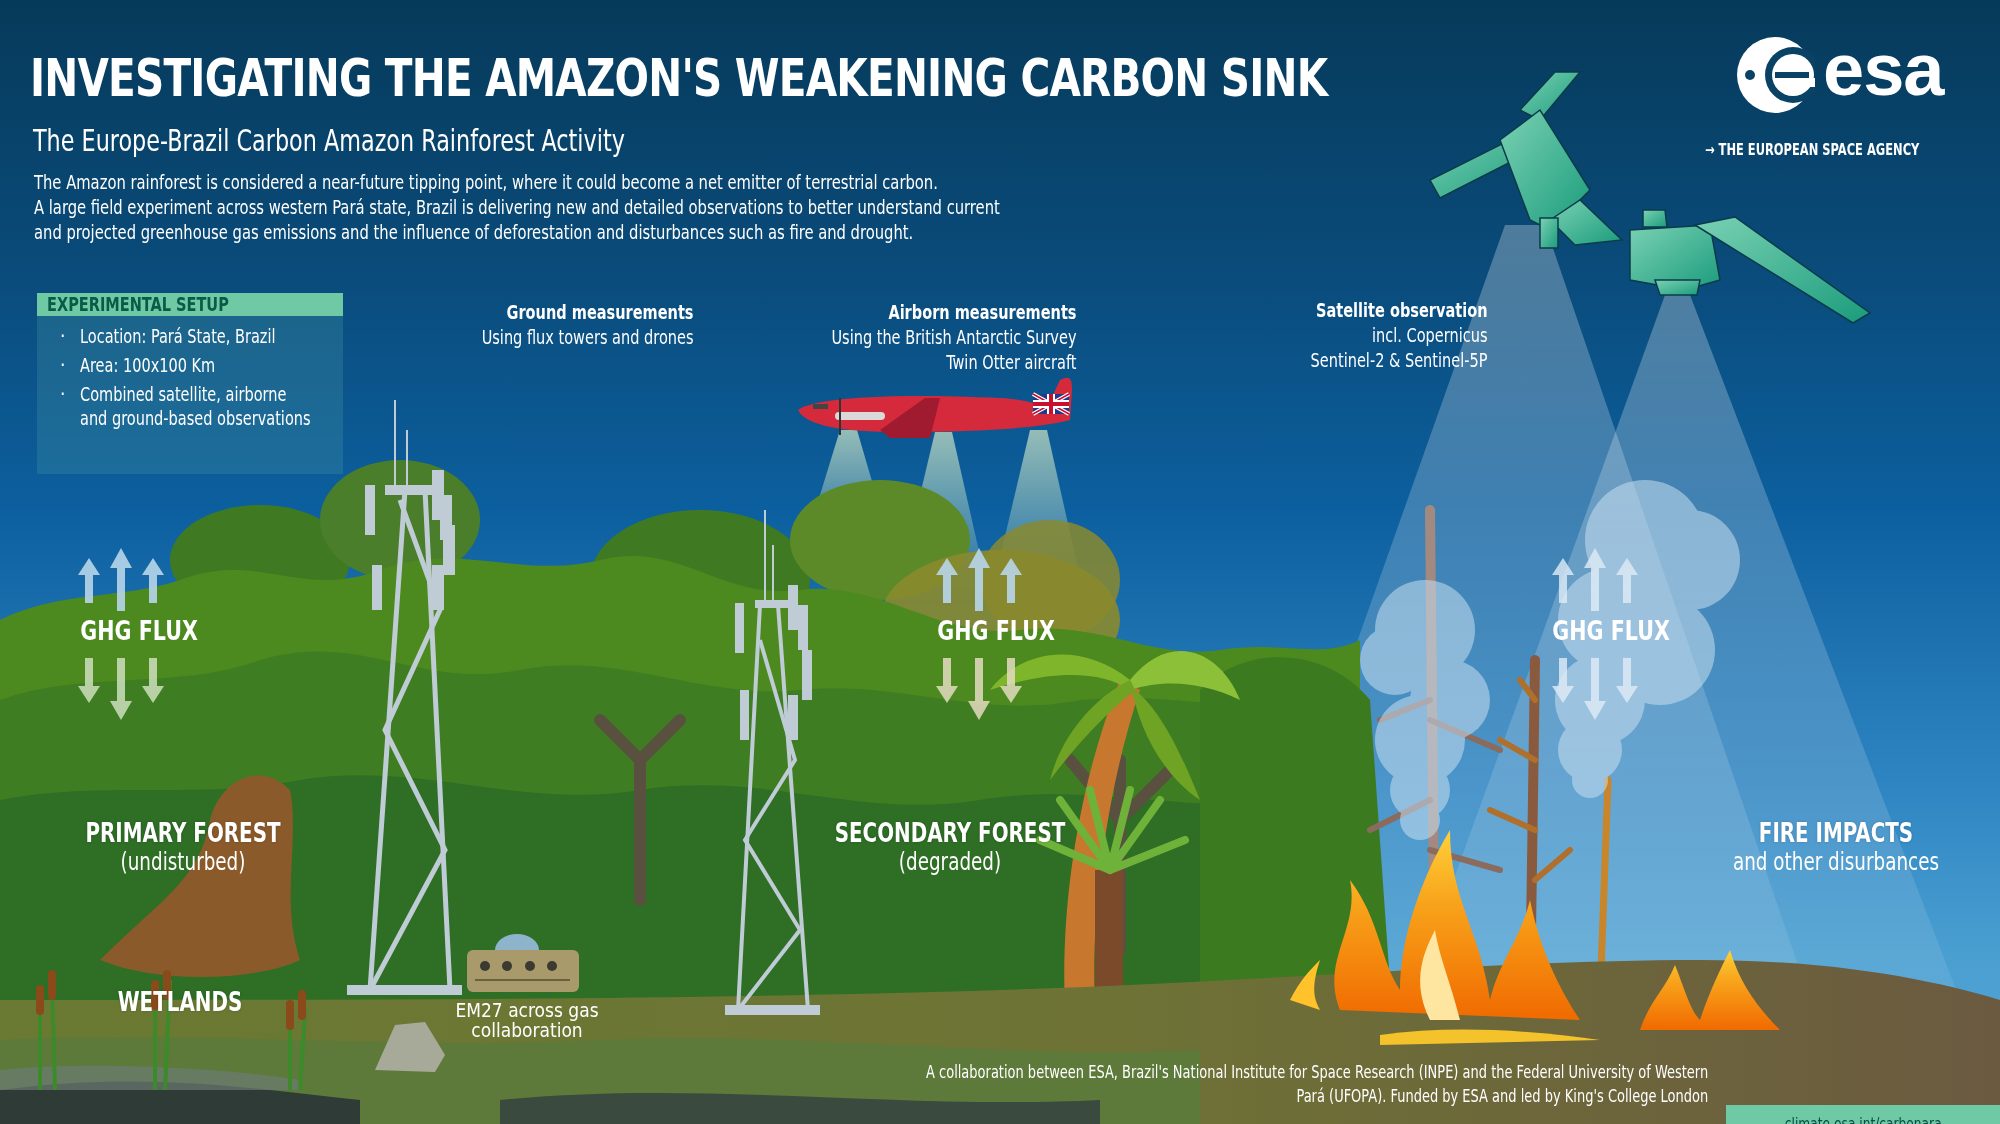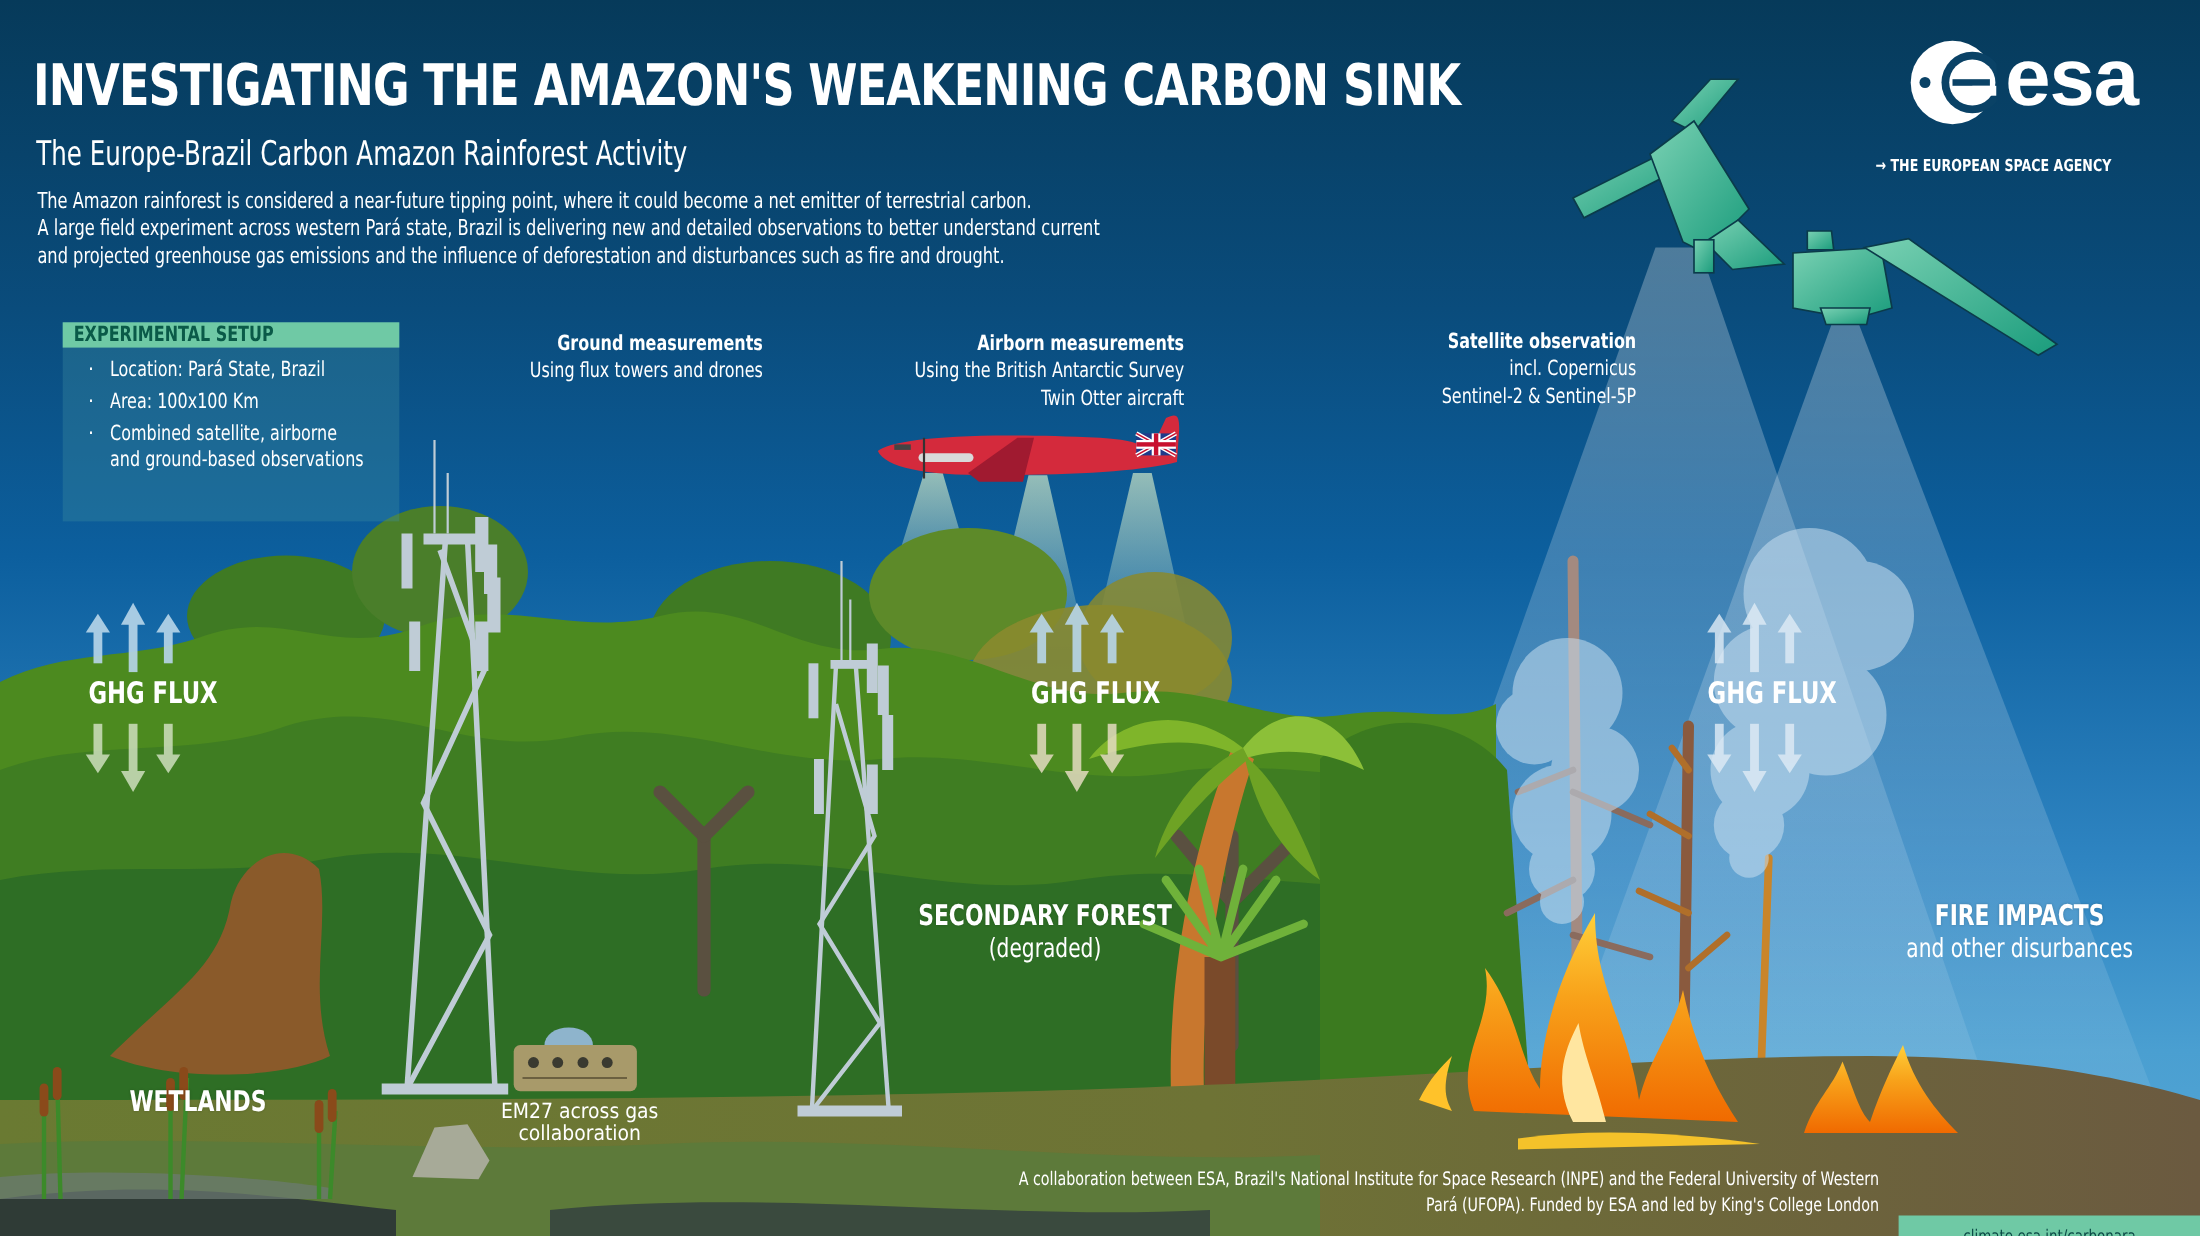--- a/index.html
+++ b/index.html
@@ -6,21 +6,21 @@
   body { width: 2000px; height: 1124px; overflow: hidden; position: relative;
          font-family: "DejaVu Sans Condensed", "DejaVu Sans", sans-serif; color: #fff; }
   .canvas { position: absolute; left: 0; top: 0; width: 2000px; height: 1124px;
             background: linear-gradient(180deg, #063a5a 0%, #0a4c7c 25%, #0c5f9e 45%, #2f85c2 70%, #4a9fd1 85%, #58a8d6 100%); }
   .scene { position: absolute; left: 0; top: 0; }
   .abs { position: absolute; }
   .title { left: 30px; top: 48px; font-family: "DejaVu Sans", sans-serif; font-weight: bold;
            font-size: 52px; letter-spacing: -1px; transform: scaleX(0.78); transform-origin: left top; white-space: nowrap; }
   .subtitle { left: 33px; top: 122px; font-size: 31px; transform: scaleX(0.8); transform-origin: left top; white-space: nowrap; }
   .intro { left: 34px; top: 170px; font-size: 20px; line-height: 25px; transform: scaleX(0.82); transform-origin: left top; white-space: nowrap; }
-  .setup { left: 37px; top: 293px; width: 306px; height: 181px; background: rgba(60,140,160,0.35); margin-left: 20px; }
+  .setup { left: 37px; top: 293px; width: 306px; height: 181px; background: rgba(60,140,160,0.35); }
   .setup-head { height: 23px; background: #6fc9a5; color: #0a5a48; font-weight: bold; font-size: 19px; line-height: 23px;
                 padding-left: 10px; white-space: nowrap; }
   .setup-head span, .setup-list span { display: inline-block; transform: scaleX(0.85); transform-origin: left center; }
   .setup-list { list-style: none; margin: 0; padding: 8px 0 0 23px; font-size: 19px; line-height: 24px; }
   .setup-list li { position: relative; padding-left: 20px; margin-bottom: 5px; white-space: nowrap; }
   .setup-list li::before { content: "·"; position: absolute; left: 0; top: 0; }
   .caption { text-align: right; font-size: 19px; line-height: 25px; white-space: nowrap; }
   .caption .head { font-weight: bold; }
   .caption div { transform: scaleX(0.85); }
   .logo-word { font-family: "Liberation Sans", sans-serif; font-weight: bold; font-size: 74px; letter-spacing: -1px; }
@@ -333,20 +333,28 @@
   <div class="abs caption" style="left:1210px; top:298px; width:300px;">
     <div class="head">Satellite observation</div>
     <div>incl. Copernicus</div>
     <div>Sentinel-2 &amp; Sentinel-5P</div>
   </div>
 
   <div class="abs flux-label" style="left:70px; top:615px;">GHG FLUX</div>
   <div class="abs flux-label" style="left:927px; top:615px;">GHG FLUX</div>
   <div class="abs flux-label" style="left:1542px; top:615px;">GHG FLUX</div>
 
+  <div class="abs" style="left:33px; top:818px; width:300px;">
+    <div class="label-big">
+        <div>PRIMARY FOREST</div>
+      </div>
+    <div class="label-small">
+        <div>(undisturbed)</div>
+      </div>
+  </div>
   <div class="abs" style="left:800px; top:818px; width:300px;">
     <div class="label-big">
         <div>SECONDARY FOREST</div>
       </div>
     <div class="label-small">
         <div>(degraded)</div>
       </div>
   </div>
   <div class="abs" style="left:1686px; top:818px; width:300px;">
     <div class="label-big">

